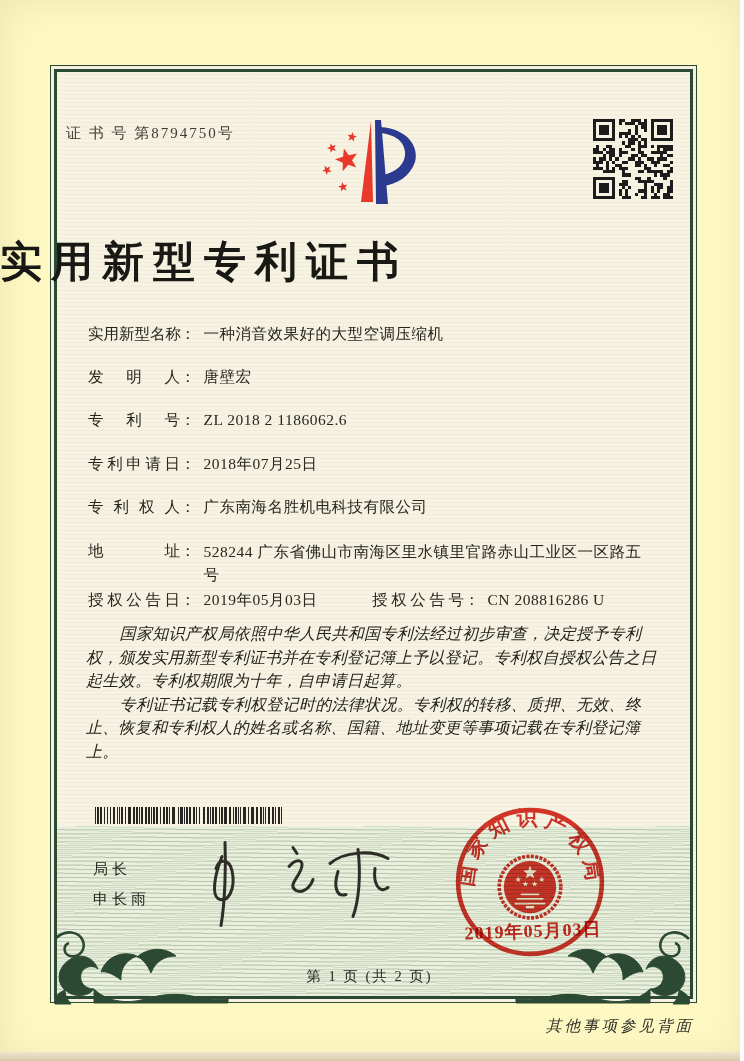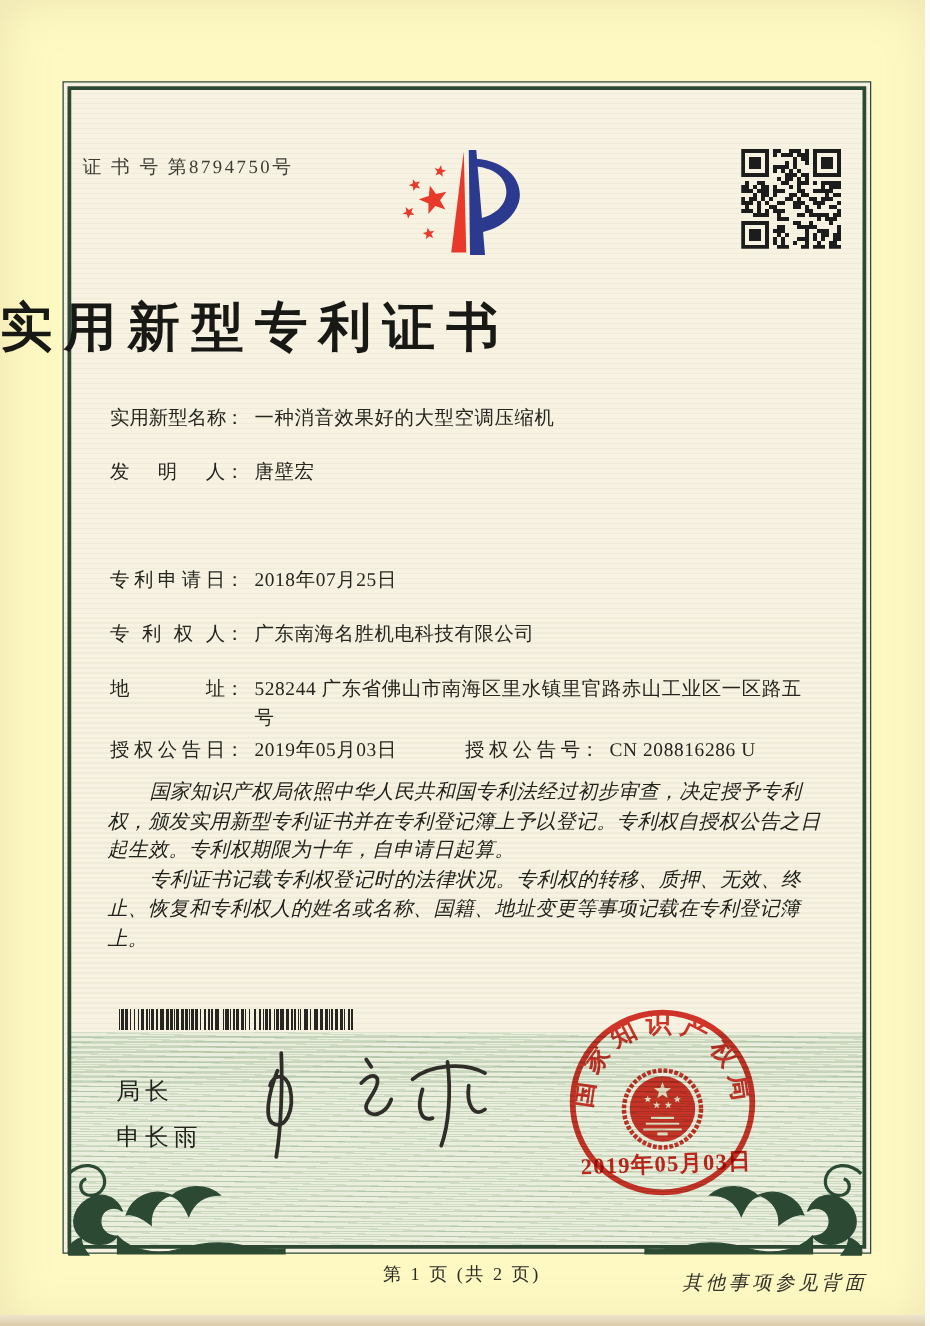--- a/index.html
+++ b/index.html
@@ -48,32 +48,32 @@
   .val{margin-left:8px;letter-spacing:.5px;}
   .val.wrap{display:inline-block;white-space:normal;width:452px;vertical-align:top;line-height:22.5px;letter-spacing:.5px;}
   .pair2{position:absolute;left:284px;top:0;}
 
   .paras{position:absolute;left:86px;top:622px;width:576px;
     font-size:16px;line-height:23.5px;color:#23231d;font-style:italic;}
   .paras p{margin:0;text-indent:2.1em;letter-spacing:.3px;}
 
   .barcode{position:absolute;left:95px;top:807px;width:190px;height:17px;}
 
-  .signer{position:absolute;left:93px;top:860px;font-size:19px;color:#23231d;letter-spacing:4px;}
+  .signer{position:absolute;left:93px;top:860px;font-size:15px;color:#23231d;letter-spacing:4px;}
   .signer div{margin-bottom:11px;}
   .signature{position:absolute;left:192px;top:836px;width:210px;height:96px;}
 
   .seal{position:absolute;left:453px;top:805px;width:154px;height:154px;mix-blend-mode:multiply;}
   .seal svg{opacity:.93;}
   .seal-date{position:absolute;left:448px;top:919px;width:170px;text-align:center;
     font-size:18px;font-weight:600;color:#d6281e;letter-spacing:1px;
     transform:rotate(-2deg);mix-blend-mode:multiply;}
 
   .page-num{position:absolute;left:0;top:967px;width:739px;text-align:center;
-    font-size:14.5px;color:#2a2a24;letter-spacing:2px;margin-top:43px;}
+    font-size:14.5px;color:#2a2a24;letter-spacing:2px;}
   .back-note{position:absolute;left:0;top:1016px;width:694px;text-align:right;
     font-size:15.5px;color:#33332b;font-style:italic;letter-spacing:3px;}
 </style>
 </head>
 <body>
 
 <div class="scan">
 
   <div class="paper"></div>
   <div class="band"></div>
@@ -348,20 +348,23 @@
     </svg>
 
   <div class="title">实用新型专利证书</div>
 
   <div class="row" style="top:324px">
     <span class="lbl">实用新型名称</span><span class="colon">：</span><span class="val">一种消音效果好的大型空调压缩机</span>
   </div>
   <div class="row" style="top:367px">
     <span class="lbl">发明人</span><span class="colon">：</span><span class="val">唐壁宏</span>
   </div>
+  <div class="row" style="top:410px">
+    <span class="lbl">专利号</span><span class="colon">：</span><span class="val">ZL 2018 2 1186062.6</span>
+  </div>
   <div class="row" style="top:454px">
     <span class="lbl">专利申请日</span><span class="colon">：</span><span class="val">2018年07月25日</span>
   </div>
   <div class="row" style="top:497px">
     <span class="lbl">专利权人</span><span class="colon">：</span><span class="val">广东南海名胜机电科技有限公司</span>
   </div>
   <div class="row" style="top:541px">
     <span class="lbl">地址</span><span class="colon">：</span><span class="val wrap">528244 广东省佛山市南海区里水镇里官路赤山工业区一区路五号</span>
   </div>
   <div class="row" style="top:590px">

